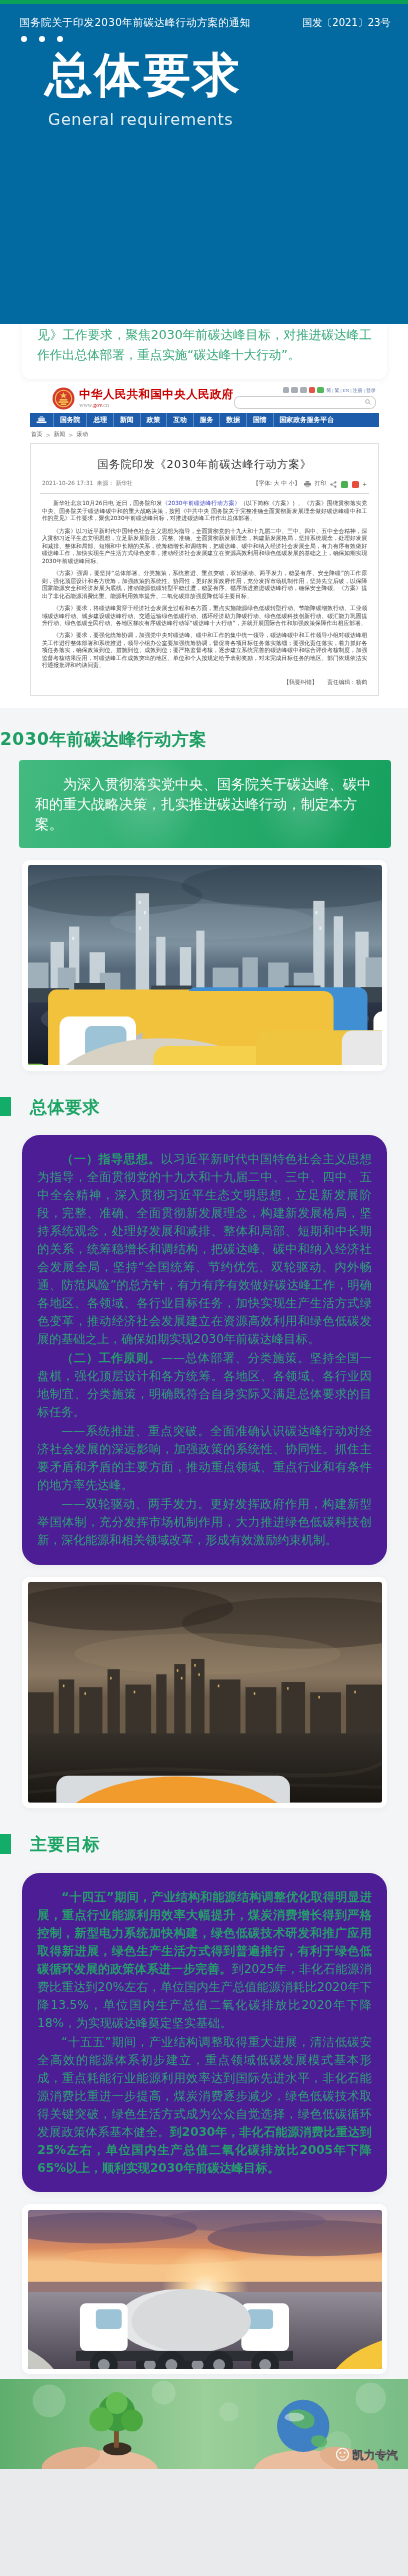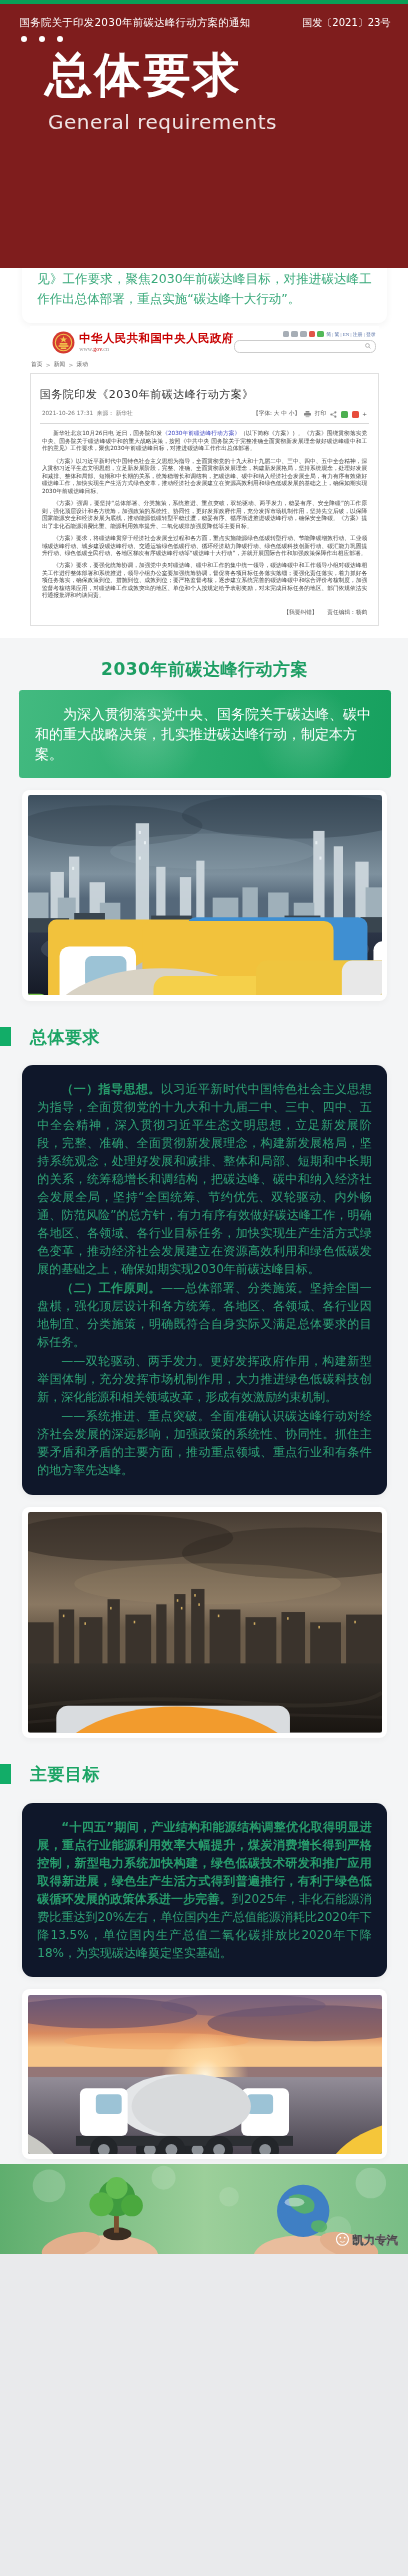--- a/index.html
+++ b/index.html
@@ -1,27 +1,27 @@
 <!DOCTYPE html>
 <html style="font-size:8.7px"><head>
 <meta charset="utf-8">
 <style>
   html,body{margin:0;padding:0;background:#e9eaec;}
   .page{width:409px;margin:0 auto;background:#f5f6f7;font-family:"DejaVu Sans","Liberation Sans",sans-serif;overflow:hidden;}
 
   
-  .hero{height:268px;background:#7f1d1d;position:relative;}
+  .hero{height:324px;background:#0369a1;position:relative;}
   .hero::before{content:"";position:absolute;top:0;left:0;right:0;height:4.4px;background:#0aa058;}
   .topbar{position:absolute;top:16.4px;left:19.6px;right:18.5px;display:flex;justify-content:space-between;align-items:center;color:#fff;}
   .topbar .t1{font-size:10.4px;letter-spacing:0.3px;}
   .topbar .t2{font-size:10px;}
   .dots{position:absolute;top:36px;left:21px;display:flex;gap:12px;}
   .dots i{width:6px;height:6px;border-radius:50%;background:#fff;}
   .hero-title{position:absolute;top:48px;left:45px;font-size:47px;font-weight:700;color:#fff;letter-spacing:2.2px;line-height:1.15;}
-  .hero-sub{position:absolute;top:110px;left:48px;font-size:20px;color:rgba(255,255,255,.88);letter-spacing:0.5px;}
+  .hero-sub{position:absolute;top:110px;left:48px;font-size:16px;color:rgba(255,255,255,.88);letter-spacing:0.5px;}
 
   
   .white-zone{background:#fff;padding-bottom:12px;}
   .card1{margin:-93px 22px 0;background:#fff;border-radius:8.7px;padding:14px 15.3px;box-shadow:0 1.6px 7.6px rgba(0,0,0,.05);}
   .card1 p{margin:0;font-size:12.5px;line-height:20px;color:#38a97a;text-align:justify;text-indent:2em;}
 
   
   .gov{margin:3.3px 30px 0;background:#fff;}
   .gov-top{display:flex;justify-content:flex-end;align-items:flex-start;padding:4.4px 3.3px 3.3px 4.4px;font-family:Liberation Serif, serif;}
   .gov-brand{display:flex;gap:4.4px;align-items:center;}
@@ -34,47 +34,47 @@
   .ic.gray{background:#a7aeb6;}
   .ic.red{background:#e05548;}
   .ic.green{background:#52b858;}
   .gov-search{width:136px;height:11px;border:0.5px solid #ccc;border-radius:5.5px;display:flex;align-items:center;justify-content:flex-end;padding-right:3.3px;background:#fff;}
   .gov-nav{display:flex;align-items:stretch;background:#1c5cab;color:#fff;height:14px;font-size:6.8px;font-weight:700;}
   .gov-nav .cell{display:flex;align-items:center;padding:0 6px;border-right:0.5px solid rgba(255,255,255,.28);white-space:nowrap;}
   .gov-nav .cell:last-child{border-right:none;}
   .gov-crumb{font-size:5.7px;color:#555;padding:3.8px 2.2px 3.8px 1.1px;display:flex;gap:3.3px;align-items:center;}
   .gov-crumb .sep{color:#999;}
   .gov-article{border:0.5px solid #e0e0e0;padding:11px 8.7px 6.5px;}
-  .gov-h1{text-align:left;font-size:11px;color:#333;font-weight:500;margin:2.2px 0 8.7px;letter-spacing:0.5px;}
+  .gov-h1{text-align:center;font-size:11px;color:#333;font-weight:500;margin:2.2px 0 8.7px;letter-spacing:0.5px;}
   .gov-meta{display:flex;justify-content:space-between;align-items:center;font-size:5.7px;color:#777;padding:0 2.2px 4.9px;border-bottom:0.5px solid #d9d9d9;}
   .gov-meta .right{display:flex;align-items:center;gap:3.8px;color:#555;}
   .share-ico{width:7px;height:7px;border-radius:1.6px;display:inline-block;}
   .share-ico.wechat{background:#4caf50;}
   .share-ico.weibo{background:#e74c3c;}
   .gov-body{padding:1.1px 2.2px 0;}
   .gov-body p{font-size:5.7px;line-height:7.5px;color:#3f3f3f;text-indent:2em;text-align:justify;margin:4.9px 0;}
   .gov-body .lnk{color:#3b43c2;}
   .gov-foot{display:flex;justify-content:flex-end;gap:9.8px;font-size:5.7px;color:#555;margin:8.7px 2.2px 2.2px;}
 
   
   .lower{background:#f4f5f6;padding-bottom:0;}
-  .plan-title{text-align:center;font-size:17px;font-weight:700;color:#1d9e63;padding-top:19.6px;letter-spacing:0.5px;}
+  .plan-title{text-align:left;font-size:17px;font-weight:700;color:#1d9e63;padding-top:19.6px;letter-spacing:0.5px;}
   .quote{position:relative;margin:8.7px 18.5px 0;border-radius:3.3px;padding:14px 16.4px;color:#fff;font-size:14px;line-height:20px;text-indent:2em;background:linear-gradient(100deg,#43ba80 0%,#27ab6c 55%,#16a05e 100%);overflow:hidden;}
   .quote .deco{position:absolute;border-radius:50%;opacity:.16;background:radial-gradient(circle,#ffffff 0%,rgba(255,255,255,0) 70%);pointer-events:none;}
   .quote .deco.tree{width:109px;height:109px;left:76px;top:-11px;}
   .quote .deco.globe{width:104px;height:104px;right:33px;top:-5.5px;}
 
   .img-card{margin:12px 22px 0;background:#fff;border-radius:7.6px;padding:5.5px;box-shadow:0 1.6px 6.5px rgba(0,0,0,.04);}
   .img-card svg{display:block;width:100%;height:auto;border-radius:2.2px;}
 
   .sec-head{position:relative;height:24px;margin-top:24px;}
   .sec-square{position:absolute;left:0;top:2.2px;width:11px;height:19.6px;background:#12ad68;}
   .sec-title{position:absolute;left:30px;top:1.1px;font-size:17px;font-weight:700;color:#1da566;letter-spacing:0.5px;}
 
-  .text-card{margin:16.4px 22px 0;background:#0f172a;border-radius:11px;padding:15.3px 15.3px;box-shadow:0 1.6px 7.6px rgba(0,0,0,.05);}
+  .text-card{margin:16.4px 22px 0;background:#4c1d95;border-radius:18px;padding:15.3px 15.3px;box-shadow:0 1.6px 7.6px rgba(0,0,0,.05);}
   .text-card p{margin:0;font-size:12px;line-height:18px;color:#2fa477;text-align:justify;text-indent:2em;}
   .text-card p + p{margin-top:1px;}
   .text-card .lead{font-weight:700;color:#279c6c;}
   .text-card .strong{font-weight:700;color:#279c6c;}
 
   .footer-img{margin-top:4.4px;font-size:0;border-radius:9px;}
 </style>
 </head>
 <body>
 
@@ -126,20 +126,39 @@
           </div>
           <div class="gov-search">
             <svg width="6" height="6" viewBox="0 0 11 11">
               <circle cx="4.5" cy="4.5" r="3.5" fill="none" stroke="#999" stroke-width="1.2"></circle>
               <line x1="7.2" y1="7.2" x2="10" y2="10" stroke="#999" stroke-width="1.2"></line>
             </svg>
           </div>
         </div>
       </div>
 
+      <nav class="gov-nav">
+        <span class="cell">
+          <svg width="11" height="7.6" viewBox="0 0 20 14" fill="#fff">
+            <rect x="1" y="10" width="18" height="3"></rect>
+            <rect x="4" y="6" width="12" height="3"></rect>
+            <polygon points="3,5 17,5 15,3 5,3"></polygon>
+            <polygon points="6,2.4 14,2.4 12.6,1 7.4,1"></polygon>
+          </svg>
+        </span>
+        <span class="cell">国务院</span>
+        <span class="cell">总理</span>
+        <span class="cell">新闻</span>
+        <span class="cell">政策</span>
+        <span class="cell">互动</span>
+        <span class="cell">服务</span>
+        <span class="cell">数据</span>
+        <span class="cell">国情</span>
+        <span class="cell">国家政务服务平台</span>
+      </nav>
 
       <div class="gov-crumb">
         <span>首页</span>
           <span class="sep">&gt;</span>
         <span>新闻</span>
           <span class="sep">&gt;</span>
         <span>滚动</span>
       </div>
 
       <div class="gov-article">
@@ -290,22 +309,22 @@
       </svg>
     </div>
 
     <div class="sec-head">
       <span class="sec-square"></span>
       <span class="sec-title">总体要求</span>
     </div>
     <div class="text-card">
       <p><b class="lead">（一）指导思想。</b><span>以习近平新时代中国特色社会主义思想为指导，全面贯彻党的十九大和十九届二中、三中、四中、五中全会精神，深入贯彻习近平生态文明思想，立足新发展阶段，完整、准确、全面贯彻新发展理念，构建新发展格局，坚持系统观念，处理好发展和减排、整体和局部、短期和中长期的关系，统筹稳增长和调结构，把碳达峰、碳中和纳入经济社会发展全局，坚持“全国统筹、节约优先、双轮驱动、内外畅通、防范风险”的总方针，有力有序有效做好碳达峰工作，明确各地区、各领域、各行业目标任务，加快实现生产生活方式绿色变革，推动经济社会发展建立在资源高效利用和绿色低碳发展的基础之上，确保如期实现2030年前碳达峰目标。</span></p>
       <p><b class="lead">（二）工作原则。</b><span>——总体部署、分类施策。坚持全国一盘棋，强化顶层设计和各方统筹。各地区、各领域、各行业因地制宜、分类施策，明确既符合自身实际又满足总体要求的目标任务。</span></p>
+      <p>——系统推进、重点突破。全面准确认识碳达峰行动对经济社会发展的深远影响，加强政策的系统性、协同性。抓住主要矛盾和矛盾的主要方面，推动重点领域、重点行业和有条件的地方率先达峰。</p>
       <p>——双轮驱动、两手发力。更好发挥政府作用，构建新型举国体制，充分发挥市场机制作用，大力推进绿色低碳科技创新，深化能源和相关领域改革，形成有效激励约束机制。</p>
-      <p>——系统推进、重点突破。全面准确认识碳达峰行动对经济社会发展的深远影响，加强政策的系统性、协同性。抓住主要矛盾和矛盾的主要方面，推动重点领域、重点行业和有条件的地方率先达峰。</p>
     </div>
 
     <div class="img-card">
       <svg viewBox="0 0 690 430" preserveAspectRatio="none">
         <defs>
           <linearGradient id="sky2" x1="0" y1="0" x2="0" y2="1">
             <stop offset="0" stop-color="#463c33"></stop>
               <stop offset=".6" stop-color="#8a7862"></stop>
               <stop offset=".75" stop-color="#6b5c4a"></stop>
           </linearGradient>
@@ -357,20 +376,21 @@
         <use href="#tank" transform="translate(555,310) scale(1.5)" style="--b:#f07f28;--c:#d8352f"></use>
       </svg>
     </div>
 
     <div class="sec-head">
       <span class="sec-square"></span>
       <span class="sec-title">主要目标</span>
     </div>
     <div class="text-card">
       <p><span class="strong">“十四五”期间，产业结构和能源结构调整优化取得明显进展，重点行业能源利用效率大幅提升，煤炭消费增长得到严格控制，新型电力系统加快构建，绿色低碳技术研发和推广应用取得新进展，绿色生产生活方式得到普遍推行，有利于绿色低碳循环发展的政策体系进一步完善。</span><span>到2025年，非化石能源消费比重达到20%左右，单位国内生产总值能源消耗比2020年下降13.5%，单位国内生产总值二氧化碳排放比2020年下降18%，为实现碳达峰奠定坚实基础。</span></p>
+      <p><span>“十五五”期间，产业结构调整取得重大进展，清洁低碳安全高效的能源体系初步建立，重点领域低碳发展模式基本形成，重点耗能行业能源利用效率达到国际先进水平，非化石能源消费比重进一步提高，煤炭消费逐步减少，绿色低碳技术取得关键突破，绿色生活方式成为公众自觉选择，绿色低碳循环发展政策体系基本健全。</span><span class="strong">到2030年，非化石能源消费比重达到25%左右，单位国内生产总值二氧化碳排放比2005年下降65%以上，顺利实现2030年前碳达峰目标。</span></p>
     </div>
 
     <div class="img-card">
       <svg viewBox="0 0 690 310" preserveAspectRatio="none">
         <defs>
           <linearGradient id="sky3" x1="0" y1="0" x2="0" y2="1">
             <stop offset="0" stop-color="#7d6a88"></stop>
               <stop offset=".45" stop-color="#d98a5f"></stop>
               <stop offset=".62" stop-color="#f6c488"></stop>
           </linearGradient>

